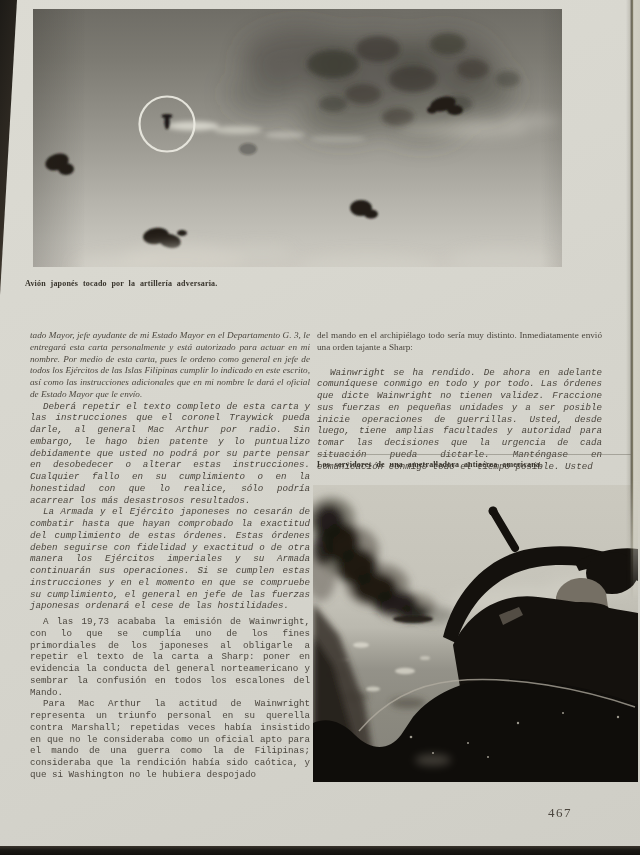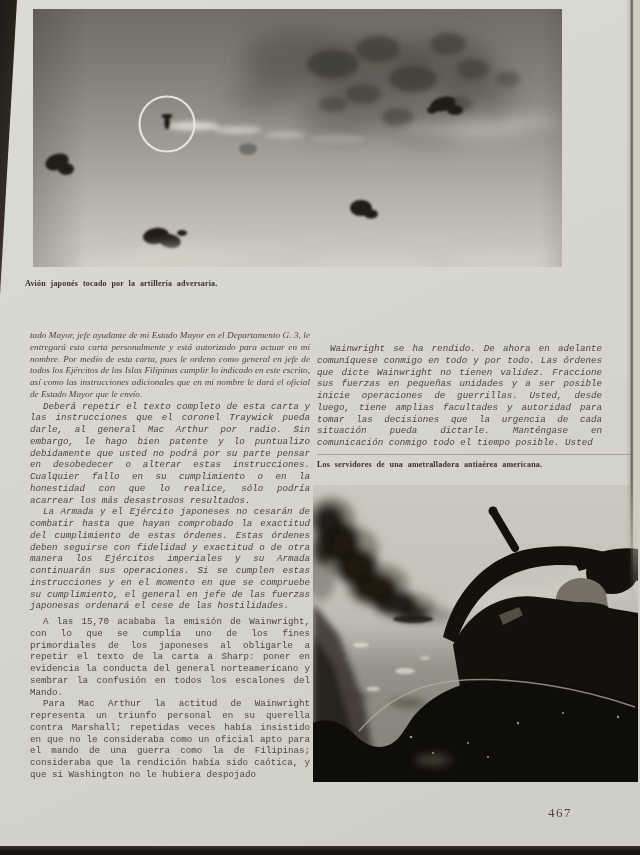--- a/index.html
+++ b/index.html
@@ -159,25 +159,26 @@
     <circle cx="134" cy="115" r="27.5" fill="none" stroke="#eceae2" stroke-width="2.2" opacity="0.92"></circle>
     <rect x="0" y="0" width="529" height="258" fill="url(#vig1)"></rect>
   </svg>
 
   <div class="caption caption-1">Avión japonés tocado por la artillería adversaria.</div>
 
   <div class="col col-left">
     <p class="it">tado Mayor, jefe ayudante de mi Estado Mayor en el Departamento G. 3, le entregará esta carta personalmente y está autorizado para actuar en mi nombre. Por medio de esta carta, pues le ordeno como general en jefe de todos los Ejércitos de las Islas Filipinas cumplir lo indicado en este escrito, así como las instrucciones adicionales que en mi nombre le dará el oficial de Estado Mayor que le envío.</p>
     <p class="it ind">Deberá repetir el texto completo de esta carta y las instrucciones que el coronel Traywick pueda darle, al general Mac Arthur por radio. Sin embargo, le hago bien patente y lo puntualizo debidamente que usted no podrá por su parte pensar en desobedecer o alterar estas instrucciones. Cualquier fallo en su cumplimiento o en la honestidad con que lo realice, sólo podría acarrear los más desastrosos resultados.</p>
     <p class="it ind">La Armada y el Ejército japoneses no cesarán de combatir hasta que hayan comprobado la exactitud del cumplimiento de estas órdenes. Estas órdenes deben seguirse con fidelidad y exactitud o de otra manera los Ejércitos imperiales y su Armada continuarán sus operaciones. Si se cumplen estas instrucciones y en el momento en que se compruebe su cumplimiento, el general en jefe de las fuerzas japonesas ordenará el cese de las hostilidades.</p>
-    <p class="ind gap-sm">A las 15,70 acababa la emisión de Wainwright, con lo que se cumplía uno de los fines primordiales de los japoneses al obligarle a repetir el texto de la carta a Sharp: poner en evidencia la conducta del general norteamericano y sembrar la confusión en todos los escalones del Mando.</p>
+    <p class="ind gap-sm">A las 19,73 acababa la emisión de Wainwright, con lo que se cumplía uno de los fines primordiales de los japoneses al obligarle a repetir el texto de la carta a Sharp: poner en evidencia la conducta del general norteamericano y sembrar la confusión en todos los escalones del Mando.</p>
     <p class="ind">Para Mac Arthur la actitud de Wainwright representa un triunfo personal en su querella contra Marshall; repetidas veces había insistido en que no le consideraba como un oficial apto para el mando de una guerra como la de Filipinas; consideraba que la rendición había sido caótica, y que si Washington no le hubiera despojado</p>
   </div>
 
   <div class="col col-right">
+    <p>del mando en el archipiélago todo sería muy distinto. Inmediatamente envió una orden tajante a Sharp:</p>
     <p class="it ind gap-lg">Wainwright se ha rendido. De ahora en adelante comuníquese conmigo en todo y por todo. Las órdenes que dicte Wainwright no tienen validez. Fraccione sus fuerzas en pequeñas unidades y a ser posible inicie operaciones de guerrillas. Usted, desde luego, tiene amplias facultades y autoridad para tomar las decisiones que la urgencia de cada situación pueda dictarle. Manténgase en comunicación conmigo todo el tiempo posible. Usted</p>
   </div>
 
   <div class="rule-thin"></div>
   <div class="caption caption-2">Los servidores de una ametralladora antiaérea americana.</div>
 
   <svg class="photo2" viewBox="0 0 325 297" preserveAspectRatio="none">
     <defs>
       <linearGradient id="sky2" x1="0" y1="0" x2="0" y2="1">
         <stop offset="0" stop-color="#cbc9bf"></stop>

